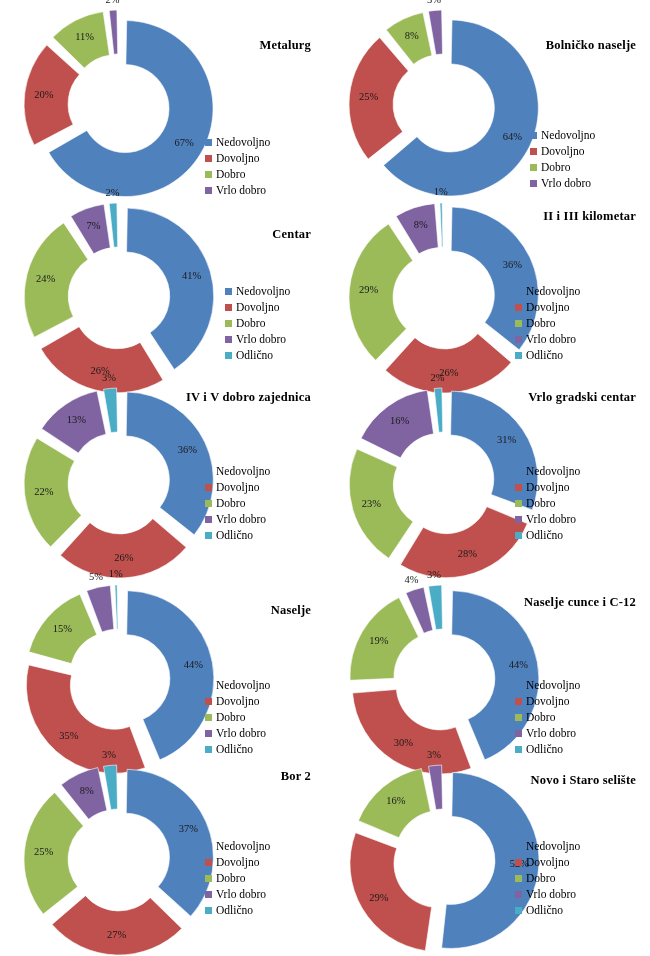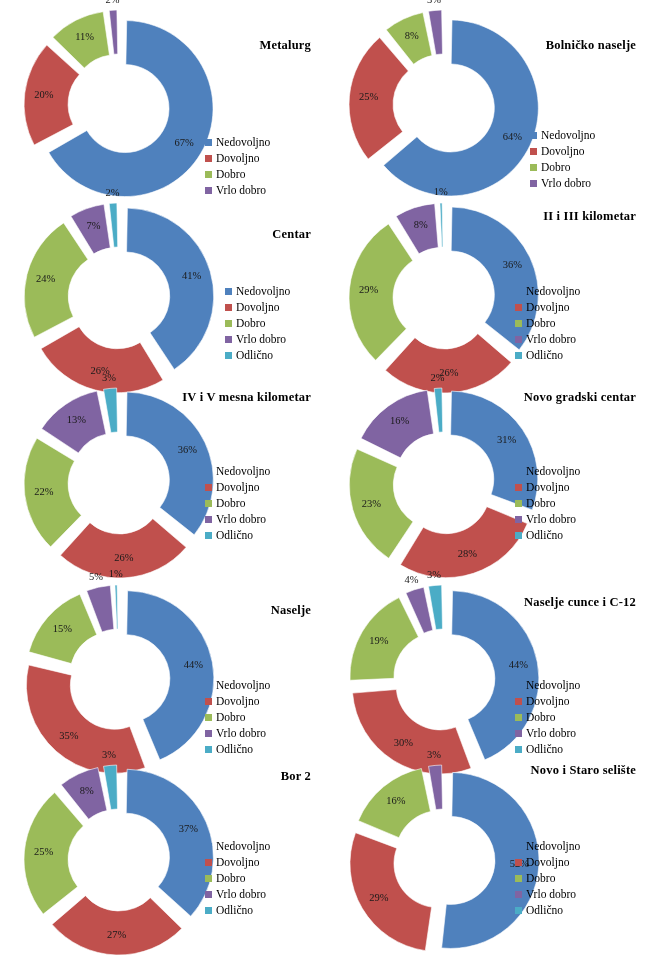--- a/index.html
+++ b/index.html
@@ -252,21 +252,21 @@
           <span class="legend-swatch" style="background: rgb(128, 100, 162);"></span>
           <span class="legend-text">Vrlo dobro</span>
         </div>
         <div class="legend-row">
           <span class="legend-swatch" style="background: rgb(75, 172, 198);"></span>
           <span class="legend-text">Odlično</span>
         </div>
       </div>
     </div>
     <div class="chart-panel" style="left: 0px; top: 378px;">
-      <div class="chart-title" style="top: 12px;">IV i V mesna kilometar</div>
+      <div class="chart-title" style="top: 12px;">IV i V dobro zajednica</div>
       <div class="donut-wrap">
         <svg class="donut-svg" width="230" height="200" viewBox="0 0 230 200">
           <g transform="translate(6.33 -2.98)">
             <path d="M 106.6893749311727 9.016217333295316 A 88 88 0 0 1 173.86951780301243 151.78128802411052 L 139.4347589015062 124.39064401205526 A 44 44 0 0 0 105.84468746558635 53.00810866664766 Z" fill="#4F81BD" stroke="#ffffff" stroke-width="0.6"></path>
           </g>
           <text class="slice-label" x="173.44" y="64.79">36%</text>
           <g transform="translate(0.44 6.99)">
             <path d="M 171.71582158539343 154.3846595370745 A 88 88 0 0 1 46.00245753162568 162.29387400585426 L 75.50122876581284 129.64693700292713 A 44 44 0 0 0 138.3579107926967 125.69232976853725 Z" fill="#C0504D" stroke="#ffffff" stroke-width="0.6"></path>
           </g>
           <text class="slice-label" x="109.75" y="172.49">26%</text>
@@ -301,21 +301,21 @@
           <span class="legend-swatch" style="background: rgb(128, 100, 162);"></span>
           <span class="legend-text">Vrlo dobro</span>
         </div>
         <div class="legend-row">
           <span class="legend-swatch" style="background: rgb(75, 172, 198);"></span>
           <span class="legend-text">Odlično</span>
         </div>
       </div>
     </div>
     <div class="chart-panel" style="left: 325px; top: 378px;">
-      <div class="chart-title" style="top: 12px;">Novo gradski centar</div>
+      <div class="chart-title" style="top: 12px;">Vrlo gradski centar</div>
       <div class="donut-wrap">
         <svg class="donut-svg" width="230" height="200" viewBox="0 0 230 200">
           <g transform="translate(5.79 -3.93)">
             <path d="M 106.6893749311727 9.016217333295316 A 88 88 0 0 1 187.427152653859 127.81824955083313 L 146.2135763269295 112.40912477541656 A 44 44 0 0 0 105.84468746558635 53.00810866664766 Z" fill="#4F81BD" stroke="#ffffff" stroke-width="0.6"></path>
           </g>
           <text class="slice-label" x="167.56" y="54.48">31%</text>
           <g transform="translate(2.16 6.66)">
             <path d="M 186.18335187214967 130.95973172454 A 88 88 0 0 1 59.28231815460316 172.19237705168706 L 82.14115907730158 134.59618852584353 A 44 44 0 0 0 145.59167593607484 113.97986586227 Z" fill="#C0504D" stroke="#ffffff" stroke-width="0.6"></path>
           </g>
           <text class="slice-label" x="128.37" y="168.94">28%</text>
@@ -497,21 +497,21 @@
           <span class="legend-swatch" style="background: rgb(128, 100, 162);"></span>
           <span class="legend-text">Vrlo dobro</span>
         </div>
         <div class="legend-row">
           <span class="legend-swatch" style="background: rgb(75, 172, 198);"></span>
           <span class="legend-text">Odlično</span>
         </div>
       </div>
     </div>
     <div class="chart-panel" style="left: 325px; top: 755px;">
-      <div class="chart-title" style="top: 8px;">Novo i Staro selište</div>
+      <div class="chart-title" style="top: 18px;">Novo i Staro selište</div>
       <div class="donut-wrap">
         <svg class="donut-svg" width="230" height="200" viewBox="0 0 230 200">
           <g transform="translate(6.99 0.44)">
             <path d="M 106.6893749311727 9.016217333295316 A 88 88 0 1 1 95.64876172241146 184.50173908372201 L 100.32438086120573 140.750869541861 A 44 44 0 1 0 105.84468746558635 53.00810866664766 Z" fill="#4F81BD" stroke="#ffffff" stroke-width="0.6"></path>
           </g>
           <text class="slice-label" x="180.49" y="101.75">52%</text>
           <g transform="translate(-6.03 3.56)">
             <path d="M 92.29665431191434 184.0782694380693 A 88 88 0 0 1 22.572847346141003 66.18175044916688 L 63.7864236730705 81.59087522458344 A 44 44 0 0 0 98.64832715595716 140.53913471903465 Z" fill="#C0504D" stroke="#ffffff" stroke-width="0.6"></path>
           </g>
           <text class="slice-label" x="39.89" y="135.50">29%</text>

